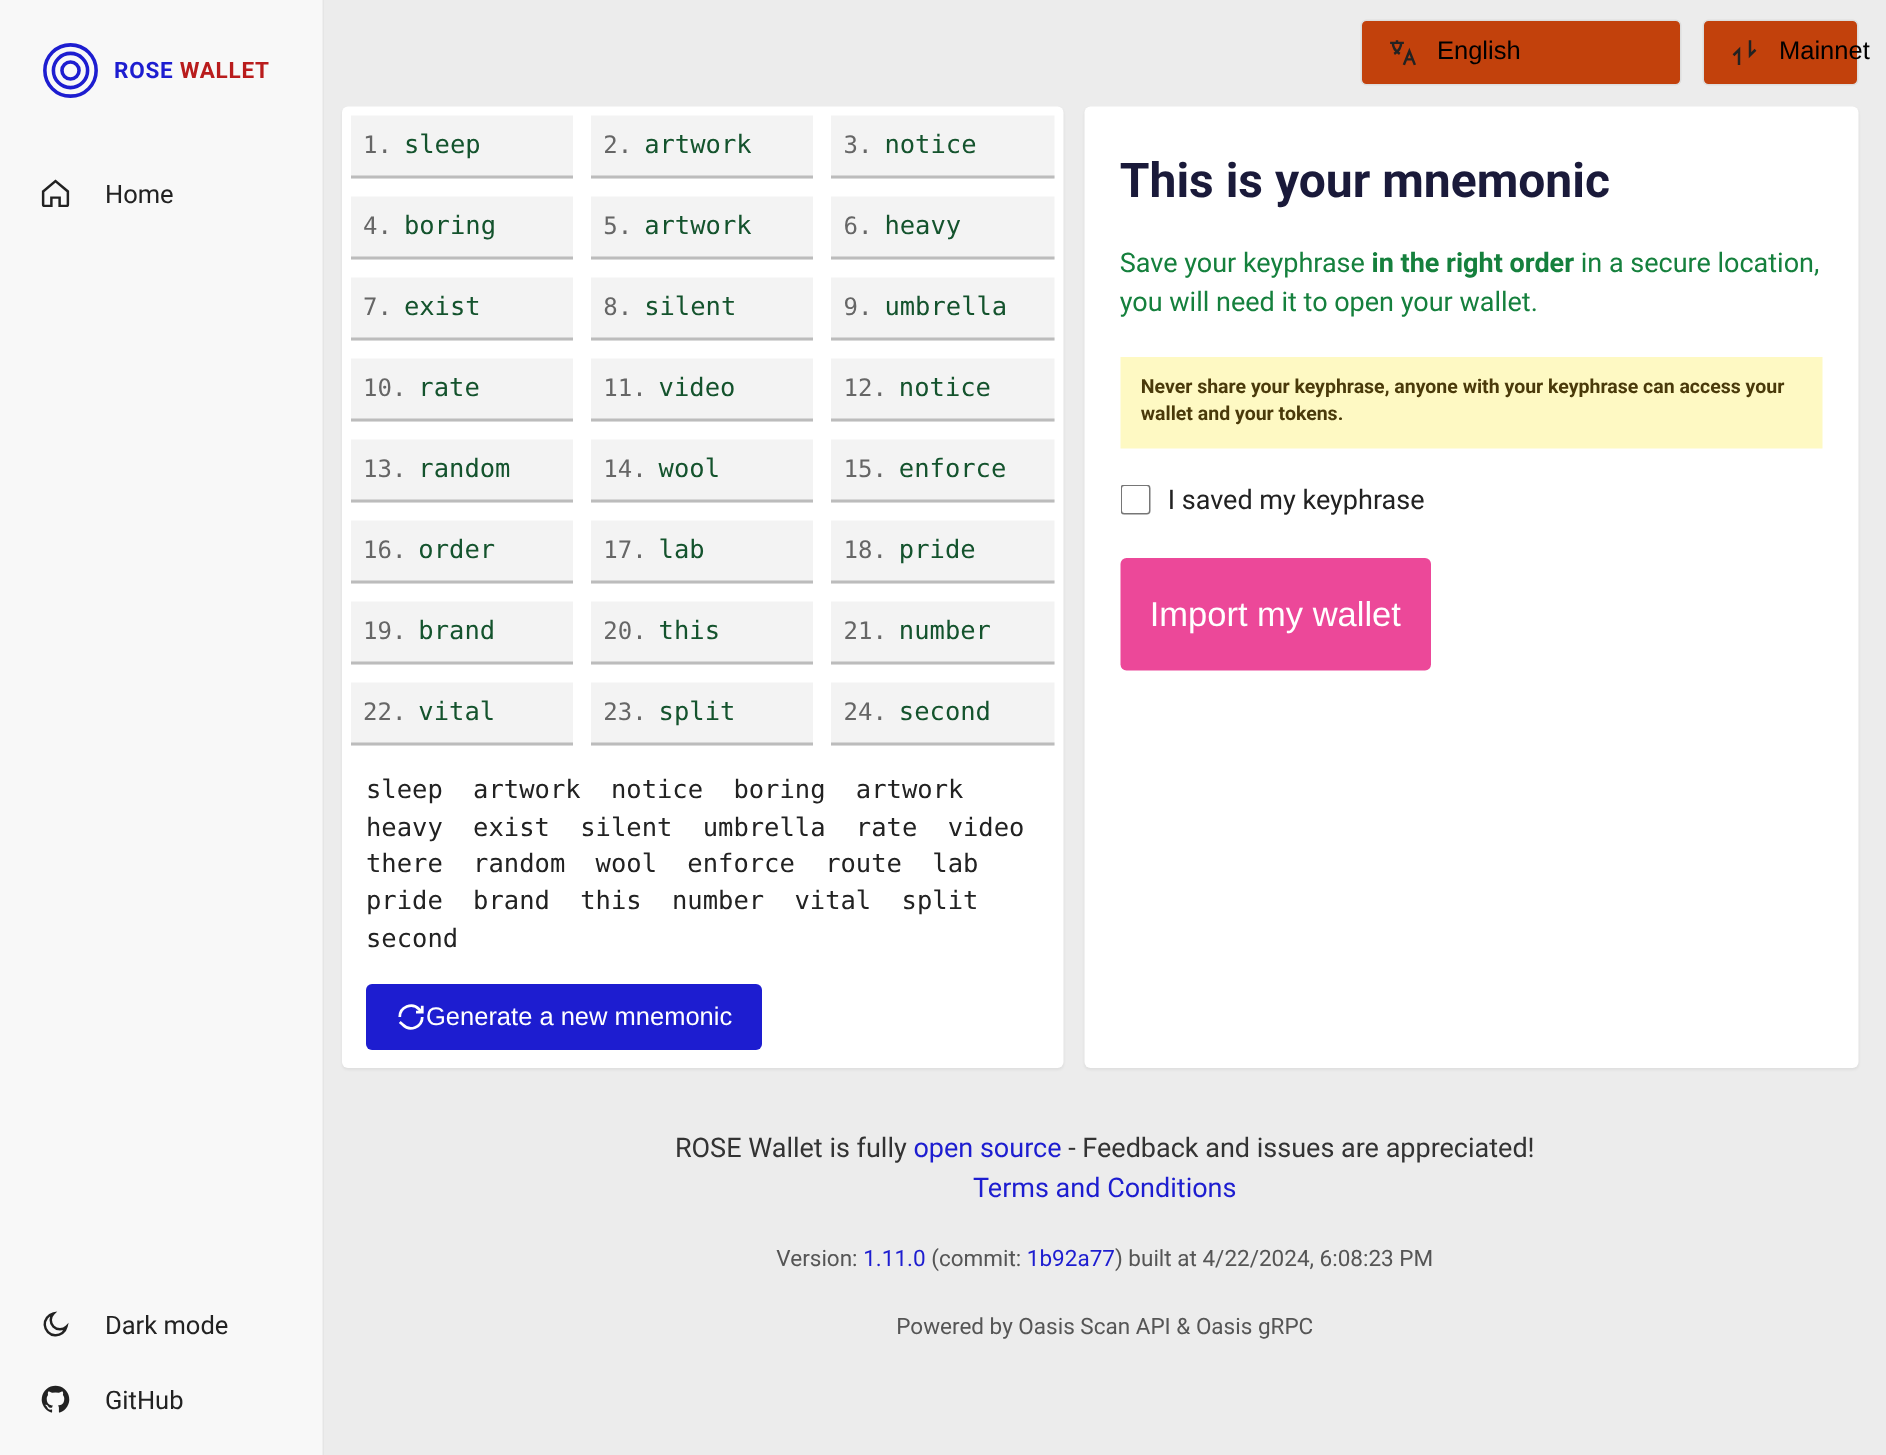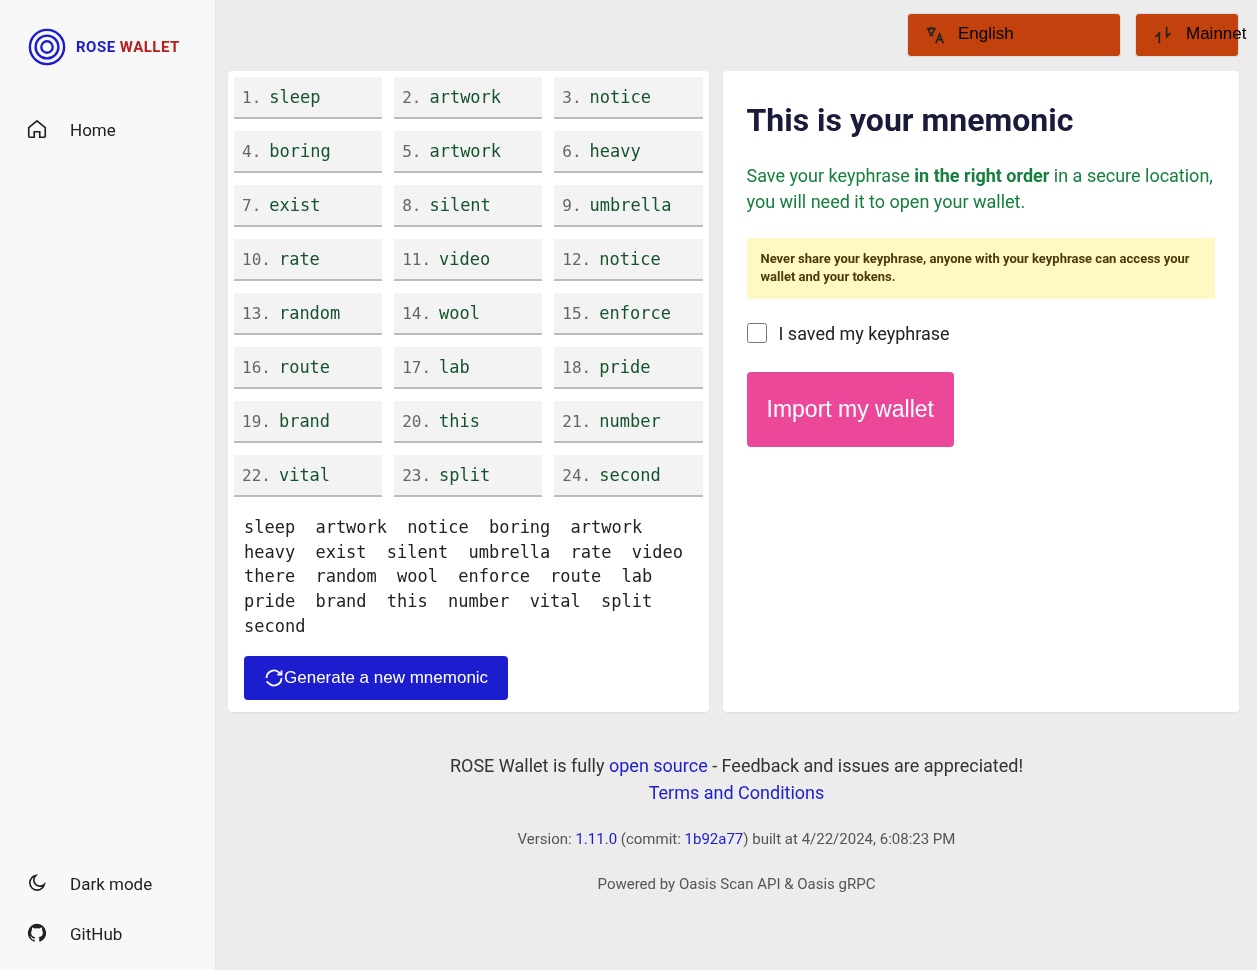--- a/index.html
+++ b/index.html
@@ -154,21 +154,21 @@
             <div class="word-cell">
               <span class="word-num">14.</span>
               <span class="word-val">wool</span>
             </div>
             <div class="word-cell">
               <span class="word-num">15.</span>
               <span class="word-val">enforce</span>
             </div>
             <div class="word-cell">
               <span class="word-num">16.</span>
-              <span class="word-val">route</span>
+              <span class="word-val">order</span>
             </div>
             <div class="word-cell">
               <span class="word-num">17.</span>
               <span class="word-val">lab</span>
             </div>
             <div class="word-cell">
               <span class="word-num">18.</span>
               <span class="word-val">pride</span>
             </div>
             <div class="word-cell">

